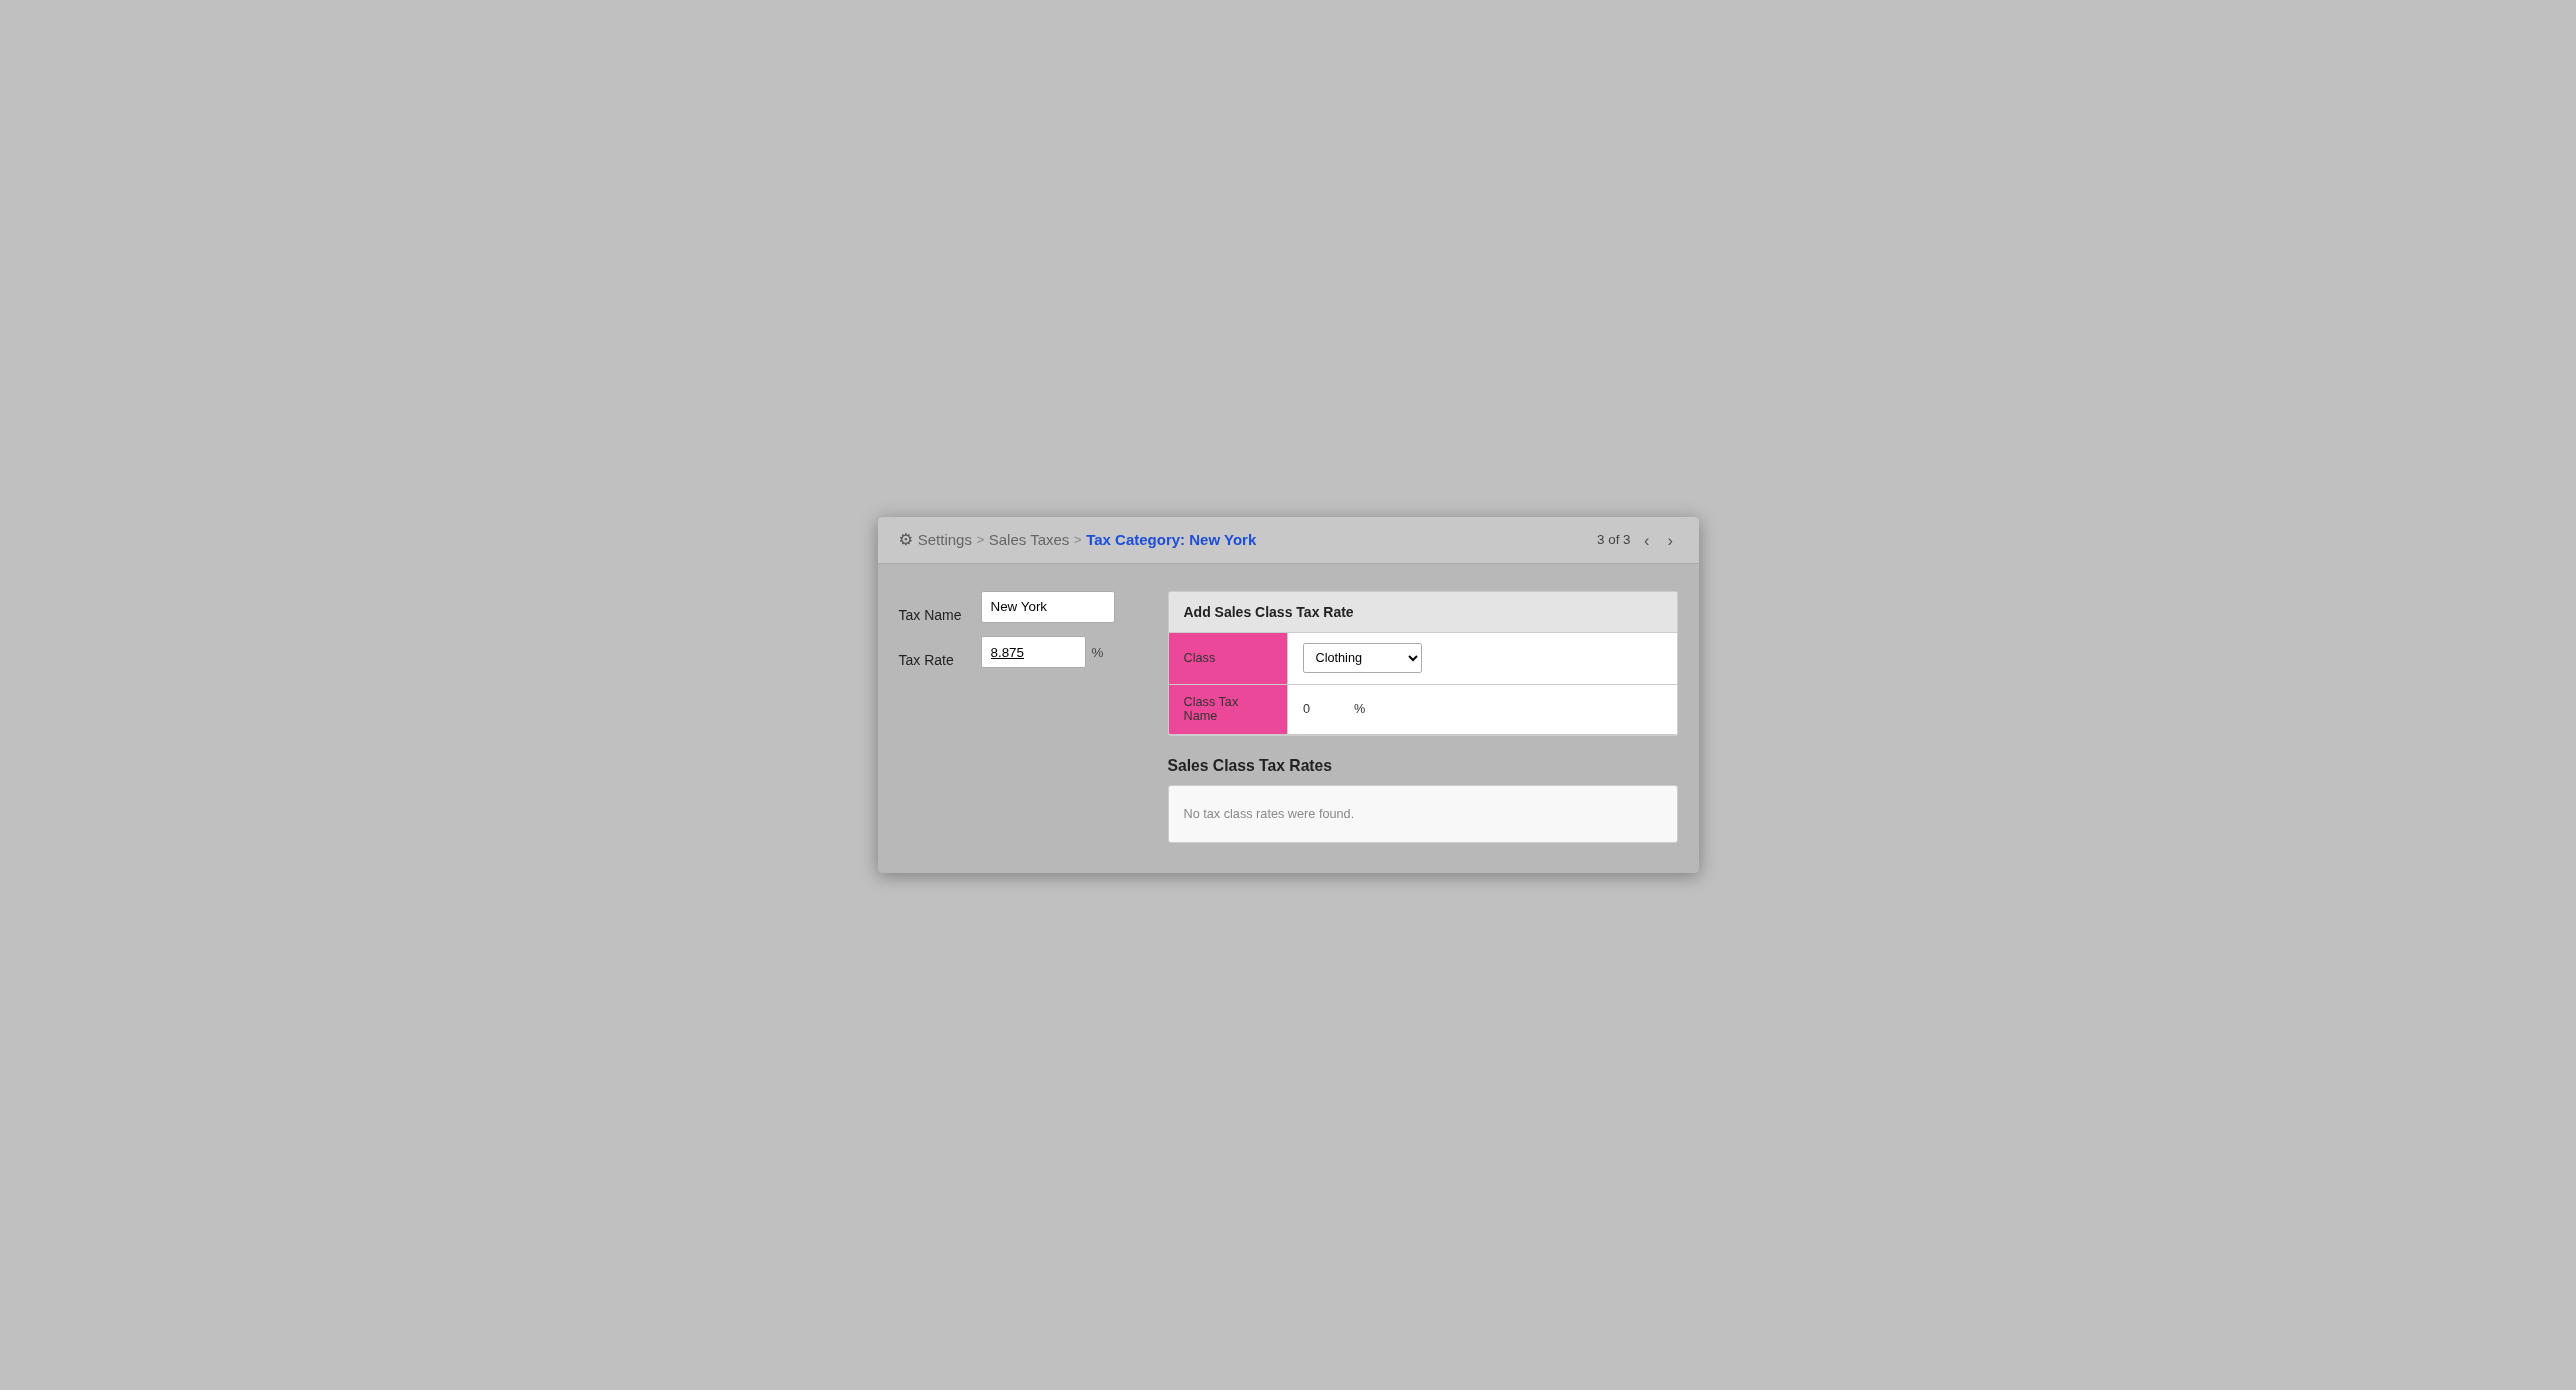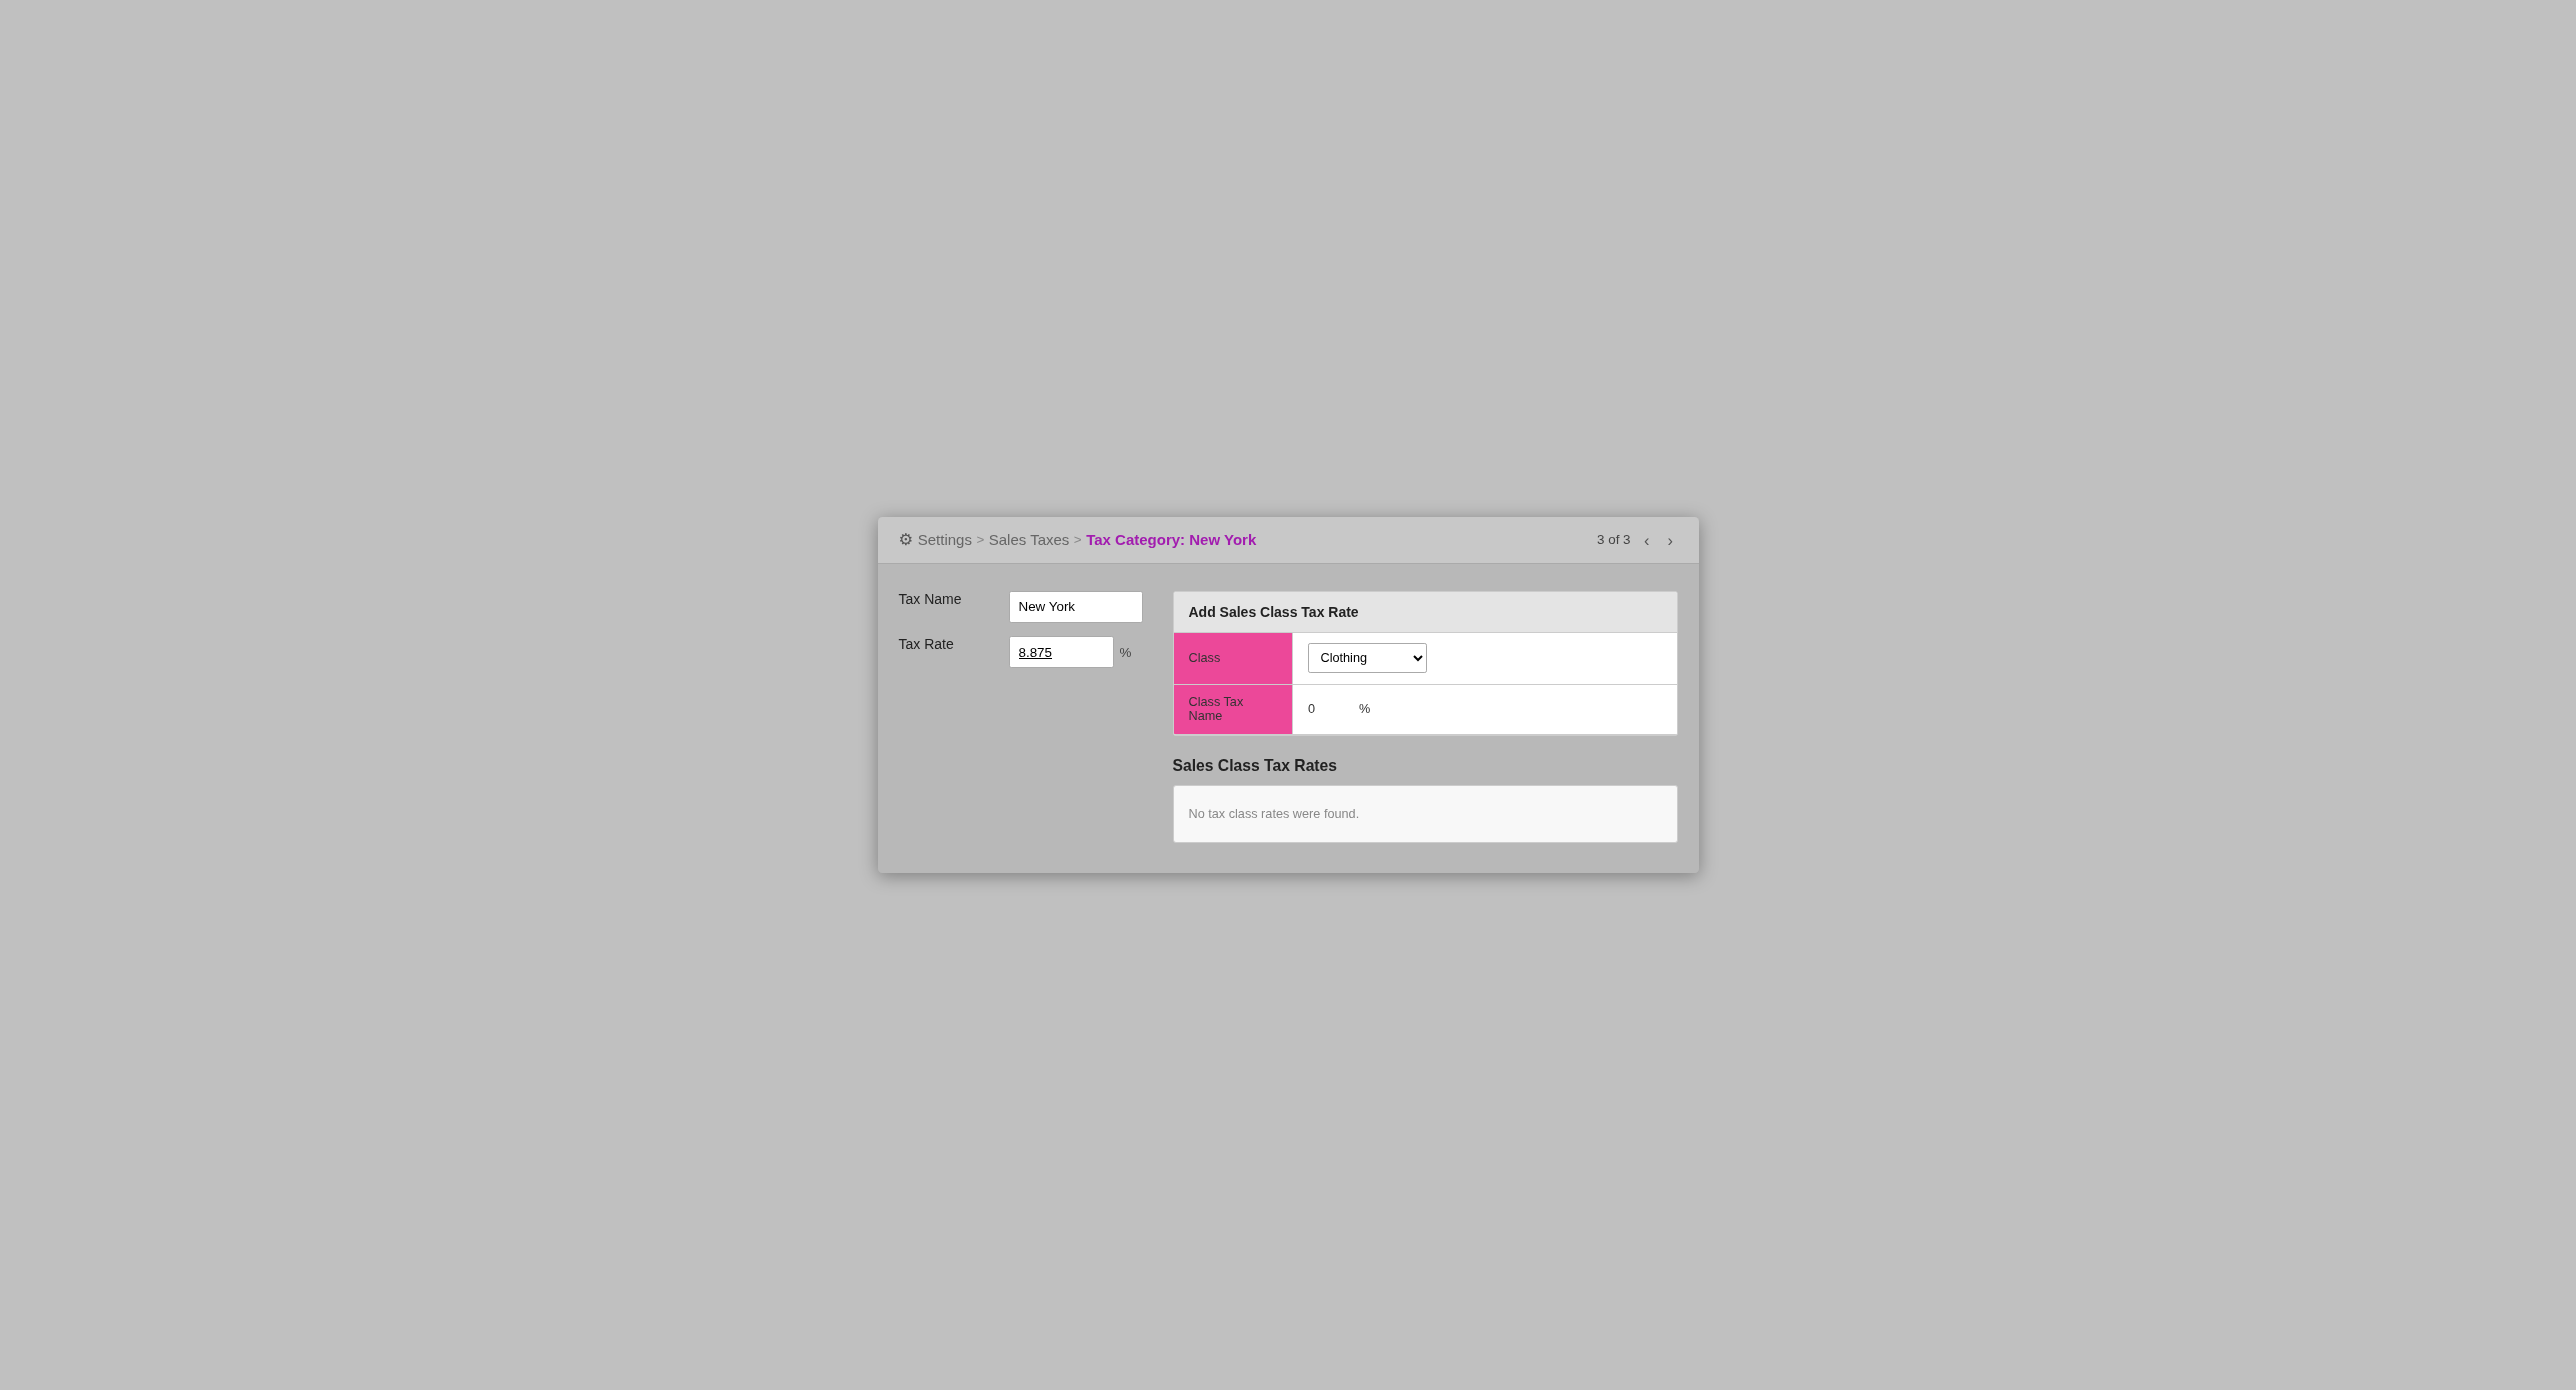--- a/index.html
+++ b/index.html
@@ -43,21 +43,21 @@
     .breadcrumb .sep {
       color: #888;
       font-size: 13.4px;
     }
     .breadcrumb .crumb-link {
       color: #666;
       cursor: pointer;
       text-decoration: none;
     }
     .breadcrumb .crumb-current {
-      color: #a21caf;
+      color: #1d4ed8;
       font-weight: bold;
     }
     .header-right {
       display: flex;
       align-items: center;
       gap: 9px;
       font-size: 13.4px;
       color: #444;
     }
     .nav-btn {
@@ -108,23 +108,23 @@
       gap: 30px;
       align-items: flex-start;
     }
 
     
     .left-form {
       min-width: 239px;
     }
     .form-row {
       display: flex;
-      align-items: flex-start;
+      align-items: flex-end;
       margin-bottom: 13.4px;
-      gap: 28px;
+      gap: 0;
     }
     .form-label {
       font-size: 14px;
       color: #222;
       width: 82px;
       min-width: 82px;
     }
     .form-input {
       border: 0.7px solid #aaa;
       border-radius: 2.2px;

